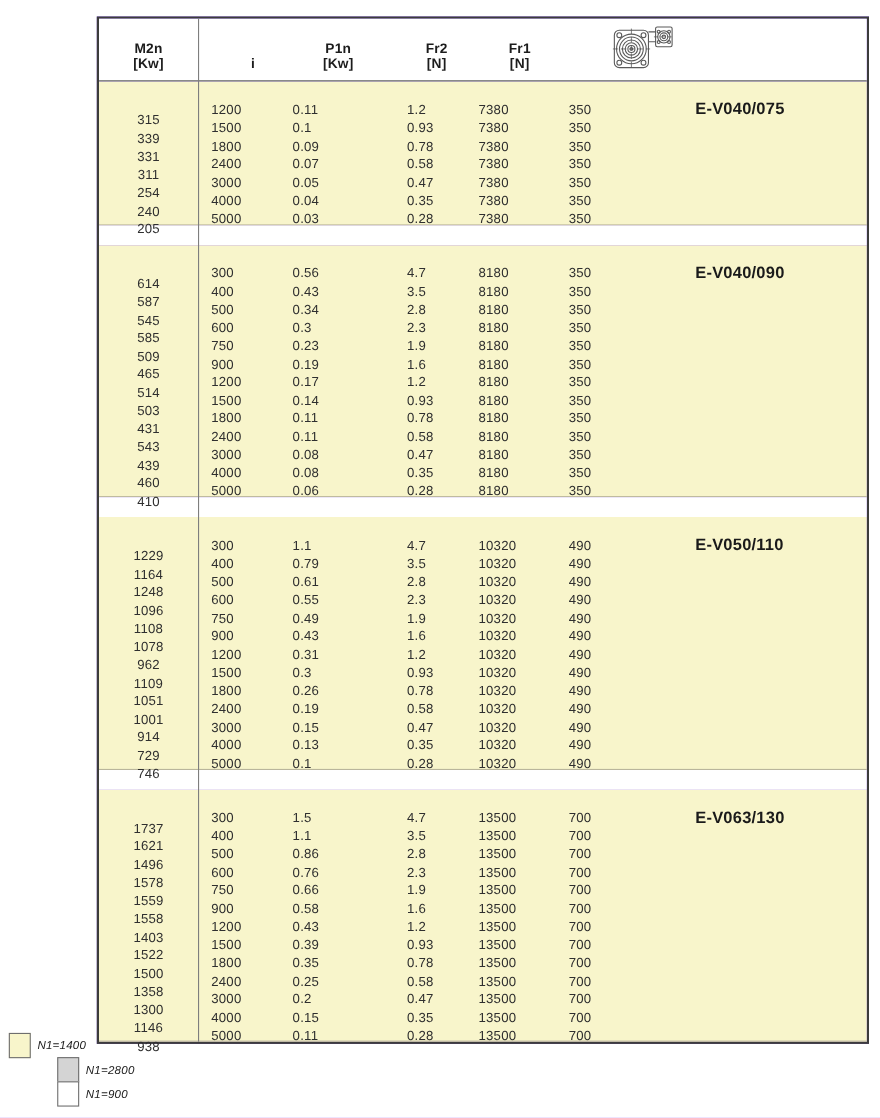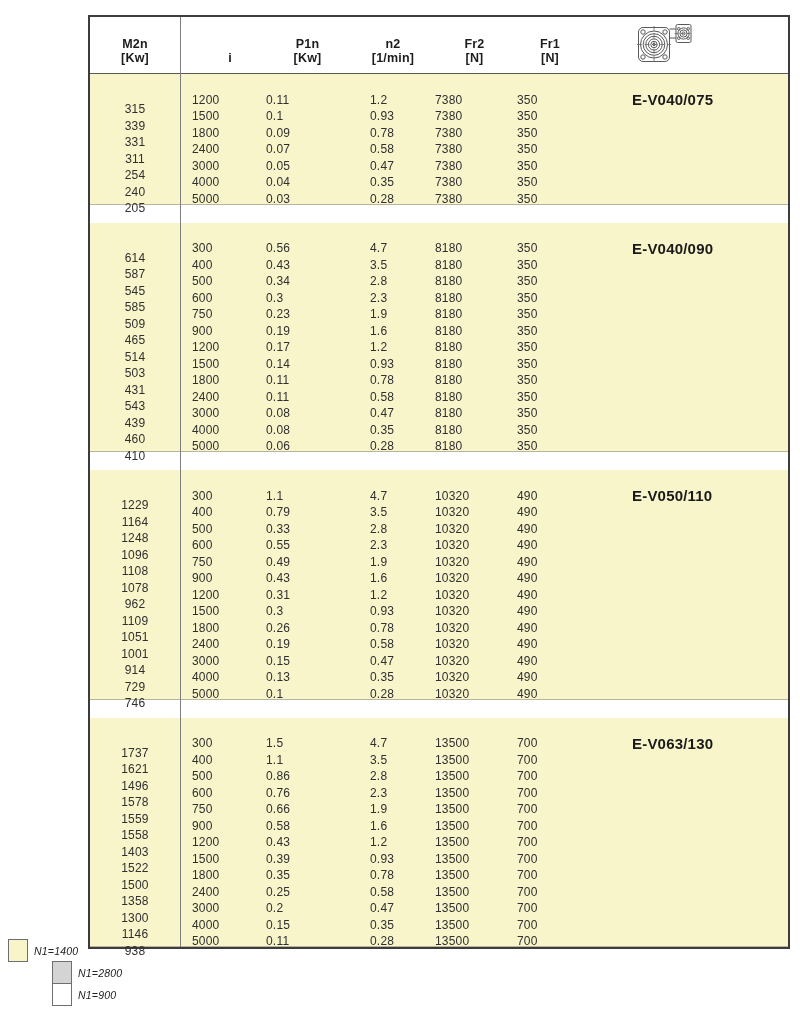--- a/index.html
+++ b/index.html
@@ -79,24 +79,20 @@
       <div class="th c1">
         <span>M2n</span>
         <span>[Kw]</span>
       </div>
       <div class="th c2">
         <span>i</span>
       </div>
       <div class="th c3">
         <span>P1n</span>
         <span>[Kw]</span>
-      </div>
-      <div class="th c4">
-        <span>n2</span>
-        <span>[1/min]</span>
       </div>
       <div class="th c5">
         <span>Fr2</span>
         <span>[N]</span>
       </div>
       <div class="th c6">
         <span>Fr1</span>
         <span>[N]</span>
       </div>
       <div class="th c7">
@@ -337,21 +333,21 @@
             <div class="cell c2">400</div>
             <div class="cell c3">0.79</div>
             <div class="cell c4">3.5</div>
             <div class="cell c5">10320</div>
             <div class="cell c6">490</div>
             <div class="cell c7"></div>
           </div>
           <div class="row">
             <div class="cell c1">1248</div>
             <div class="cell c2">500</div>
-            <div class="cell c3">0.33</div>
+            <div class="cell c3">0.61</div>
             <div class="cell c4">2.8</div>
             <div class="cell c5">10320</div>
             <div class="cell c6">490</div>
             <div class="cell c7"></div>
           </div>
           <div class="row">
             <div class="cell c1">1096</div>
             <div class="cell c2">600</div>
             <div class="cell c3">0.55</div>
             <div class="cell c4">2.3</div>

